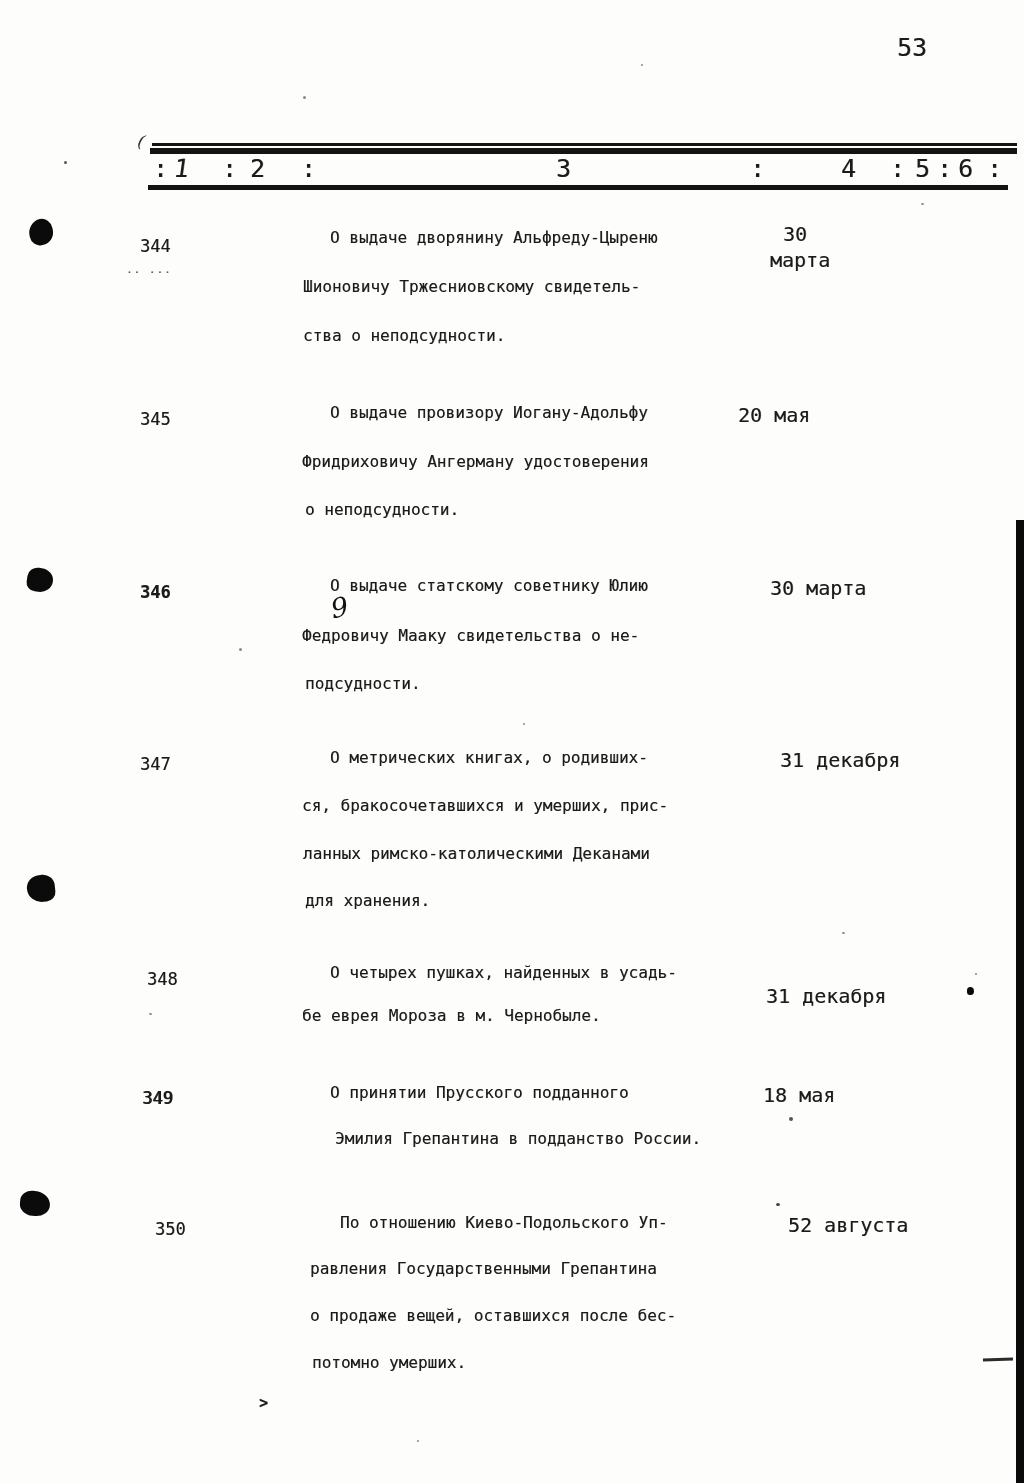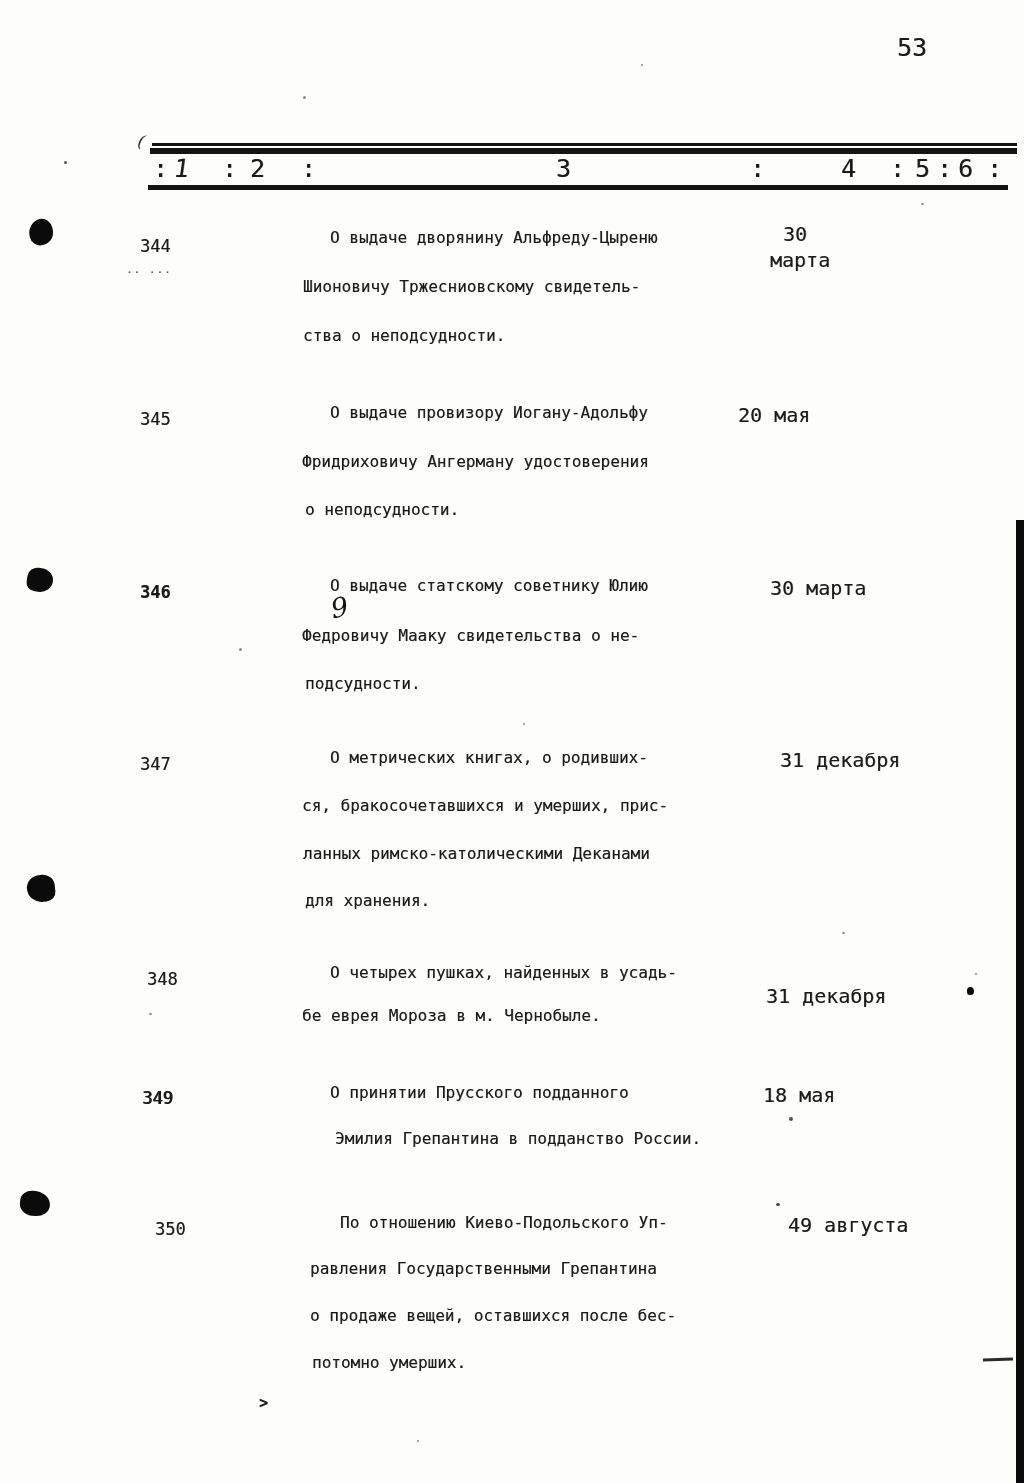--- a/index.html
+++ b/index.html
@@ -110,21 +110,21 @@
     <span class="dt" style="left:763px;top:1083px;">18 мая</span>
   </div>
 
   
   <div class="entry">
     <span class="no" style="left:155px;top:1221px;">350</span>
     <span class="ln" style="left:340px;top:1213px;">По отношению Киево-Подольского Уп-</span>
     <span class="ln" style="left:310px;top:1259px;">равления Государственными Грепантина</span>
     <span class="ln" style="left:310px;top:1306px;">о продаже вещей, оставшихся после бес-</span>
     <span class="ln" style="left:312px;top:1353px;">потомно умерших.</span>
-    <span class="dt" style="left:788px;top:1213px;">49 августа</span>
+    <span class="dt" style="left:788px;top:1213px;">52 августа</span>
   </div>
 
   
   <div class="blot" style="left:29px;top:219px;width:24px;height:26px;border-radius:62% 48% 55% 45%;transform:rotate(-12deg);"></div>
   <div class="blot" style="left:27px;top:568px;width:26px;height:24px;border-radius:48% 58% 60% 42%;transform:rotate(8deg);"></div>
   <div class="blot" style="left:27px;top:875px;width:28px;height:27px;border-radius:55% 50% 40% 62%;transform:rotate(-6deg);"></div>
   <div class="blot" style="left:20px;top:1191px;width:30px;height:25px;border-radius:45% 60% 52% 50%;transform:rotate(5deg);"></div>
 
   
   <div class="rule" style="left:1016px;top:520px;width:8px;height:963px;background:#0a0a0a;"></div>

